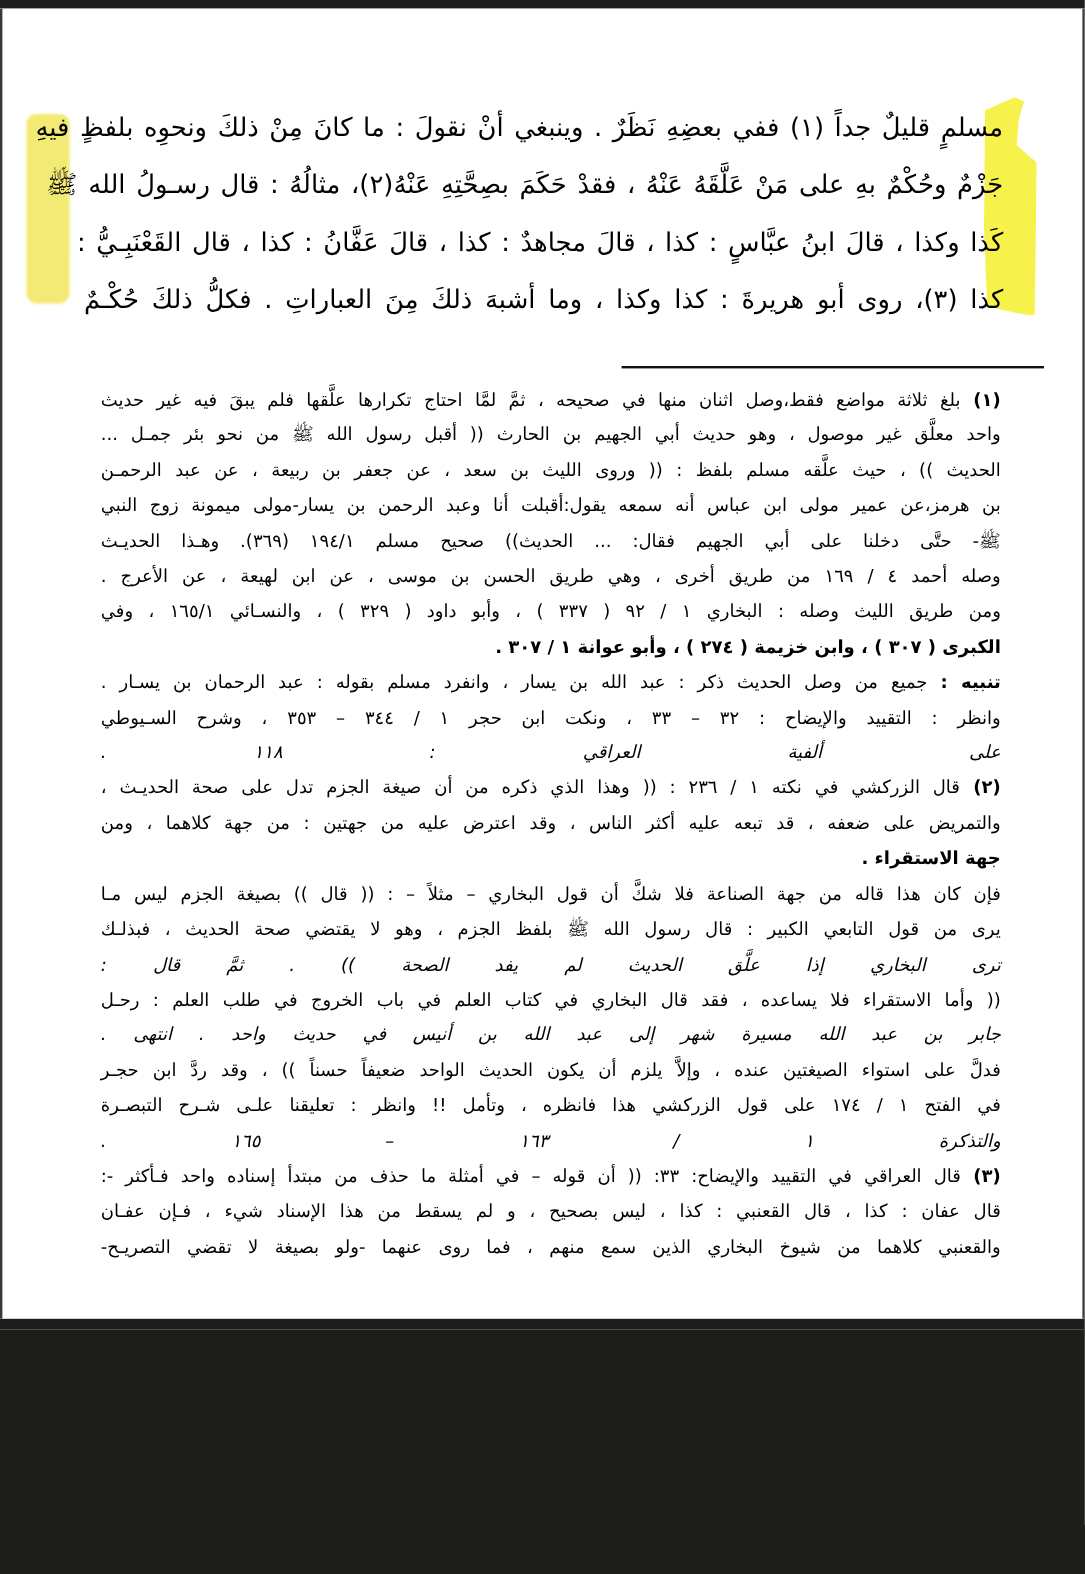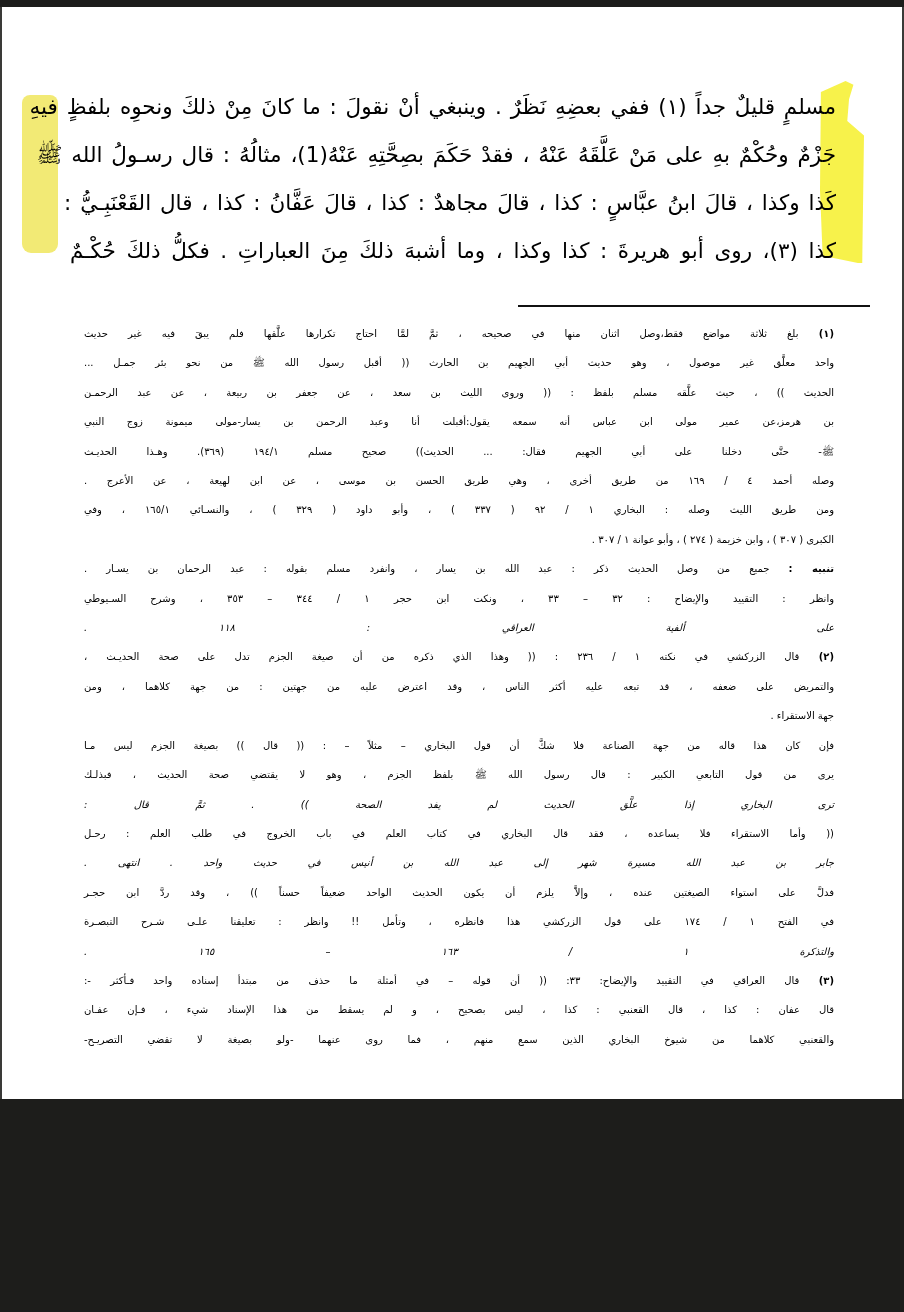--- a/index.html
+++ b/index.html
@@ -86,34 +86,35 @@
     border-top: 2px solid #111;
   }
 
   
   .notes {
     position: absolute;
     top: 312px;
     right: 70px;
     left: 84px;
     direction: rtl;
-    font-size: 10px;
+    font-size: 15px;
     line-height: 29.4px;
   }
   .note {
     margin: 0 0 0 0;
     text-align: justify;
   }
   .note.just {
     text-align: justify;
     text-align-last: justify;
   }
   .note.just-right {
     text-align: justify;
     text-align-last: right;
+    font-weight: bold;
   }
   .note.ctr { text-align: center; font-style: italic; }
   .note b, .bold { font-weight: 700; }
 
   
   .folio {
     position: absolute;
     top: 1247px;
     left: 0;
     right: 0;
@@ -139,21 +140,21 @@
 <div class="page">
 
   <div class="edge-left"></div>
   <div class="edge-right"></div>
 
   <div class="hl hl-left"></div>
   <div class="hl hl-right"></div>
 
   <div class="matn">
     <span class="ln">مسلمٍ قليلٌ جداً (١) ففي بعضِهِ نَظَرٌ . وينبغي أنْ نقولَ : ما كانَ مِنْ ذلكَ ونحوِه بلفظٍ فيهِ</span>
-    <span class="ln">جَزْمٌ وحُكْمٌ بهِ على مَنْ عَلَّقَهُ عَنْهُ ، فقدْ حَكَمَ بصِحَّتِهِ عَنْهُ(1)، مثالُهُ : قال رسـولُ الله ﷺ</span>
+    <span class="ln">جَزْمٌ وحُكْمٌ بهِ على مَنْ عَلَّقَهُ عَنْهُ ، فقدْ حَكَمَ بصِحَّتِهِ عَنْهُ(٢)، مثالُهُ : قال رسـولُ الله ﷺ</span>
     <span class="ln">كَذا وكذا ، قالَ ابنُ عبَّاسٍ : كذا ، قالَ مجاهدٌ : كذا ، قالَ عَفَّانُ : كذا ، قال القَعْنَبِـيُّ :</span>
     <span class="ln">كذا (٣)، روى أبو هريرةَ : كذا وكذا ، وما أشبهَ ذلكَ مِنَ العباراتِ . فكلُّ ذلكَ حُكْـمٌ</span>
   </div>
 
   <div class="rule"></div>
 
   <div class="notes">
 
     <div class="note just">
       <div><b>(١) </b>بلغ ثلاثة مواضع فقط،وصل اثنان منها في صحيحه ، ثمَّ لمَّا احتاج تكرارها علَّقها فلم يبقَ فيه غير حديث</div>

